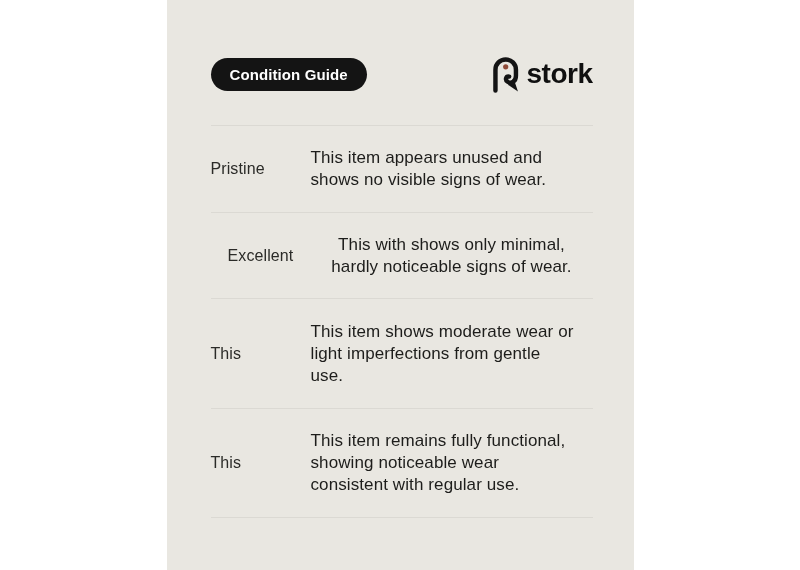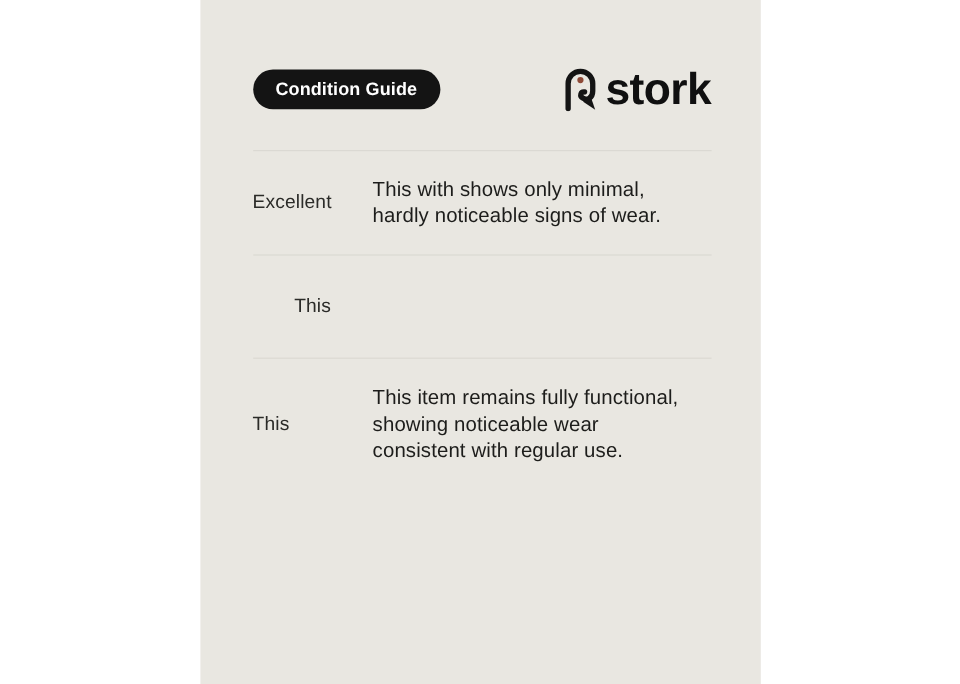--- a/index.html
+++ b/index.html
@@ -48,21 +48,21 @@
   }
   .brand {
     display: flex;
     align-items: center;
     gap: 7px;
   }
   .brand-icon svg {
     display: block;
   }
   .brand-name {
-    font-size: 37px;
+    font-size: 28px;
     font-weight: 600;
     color: #101010;
     letter-spacing: -0.5px;
     line-height: 1;
     text-align: center;
   }
   .table {
     margin-top: 33px;
   }
   .row {
@@ -106,26 +106,34 @@
             <path d="M 23.4 23.2 L 27.9 36.6 L 17.6 29.7 Z" fill="#141414"></path>
             <circle cx="15.2" cy="11" r="2.7" fill="#8e4a38"></circle>
           </svg>
         </span>
         <span class="brand-name">stork</span>
       </div>
     </div>
 
     <div class="table">
       <div class="row">
+        <div class="row-label">Pristine</div>
+        <div class="row-desc">This item appears unused and
+shows no visible signs of wear.</div>
+      </div>
+      <div class="row">
         <div class="row-label">Excellent</div>
         <div class="row-desc">This with shows only minimal,
 hardly noticeable signs of wear.</div>
       </div>
       <div class="row">
         <div class="row-label">This</div>
+        <div class="row-desc">This item shows moderate wear or
+light imperfections from gentle
+use.</div>
       </div>
       <div class="row">
         <div class="row-label">This</div>
         <div class="row-desc">This item remains fully functional,
 showing noticeable wear
 consistent with regular use.</div>
       </div>
     </div>
 
   </div>

